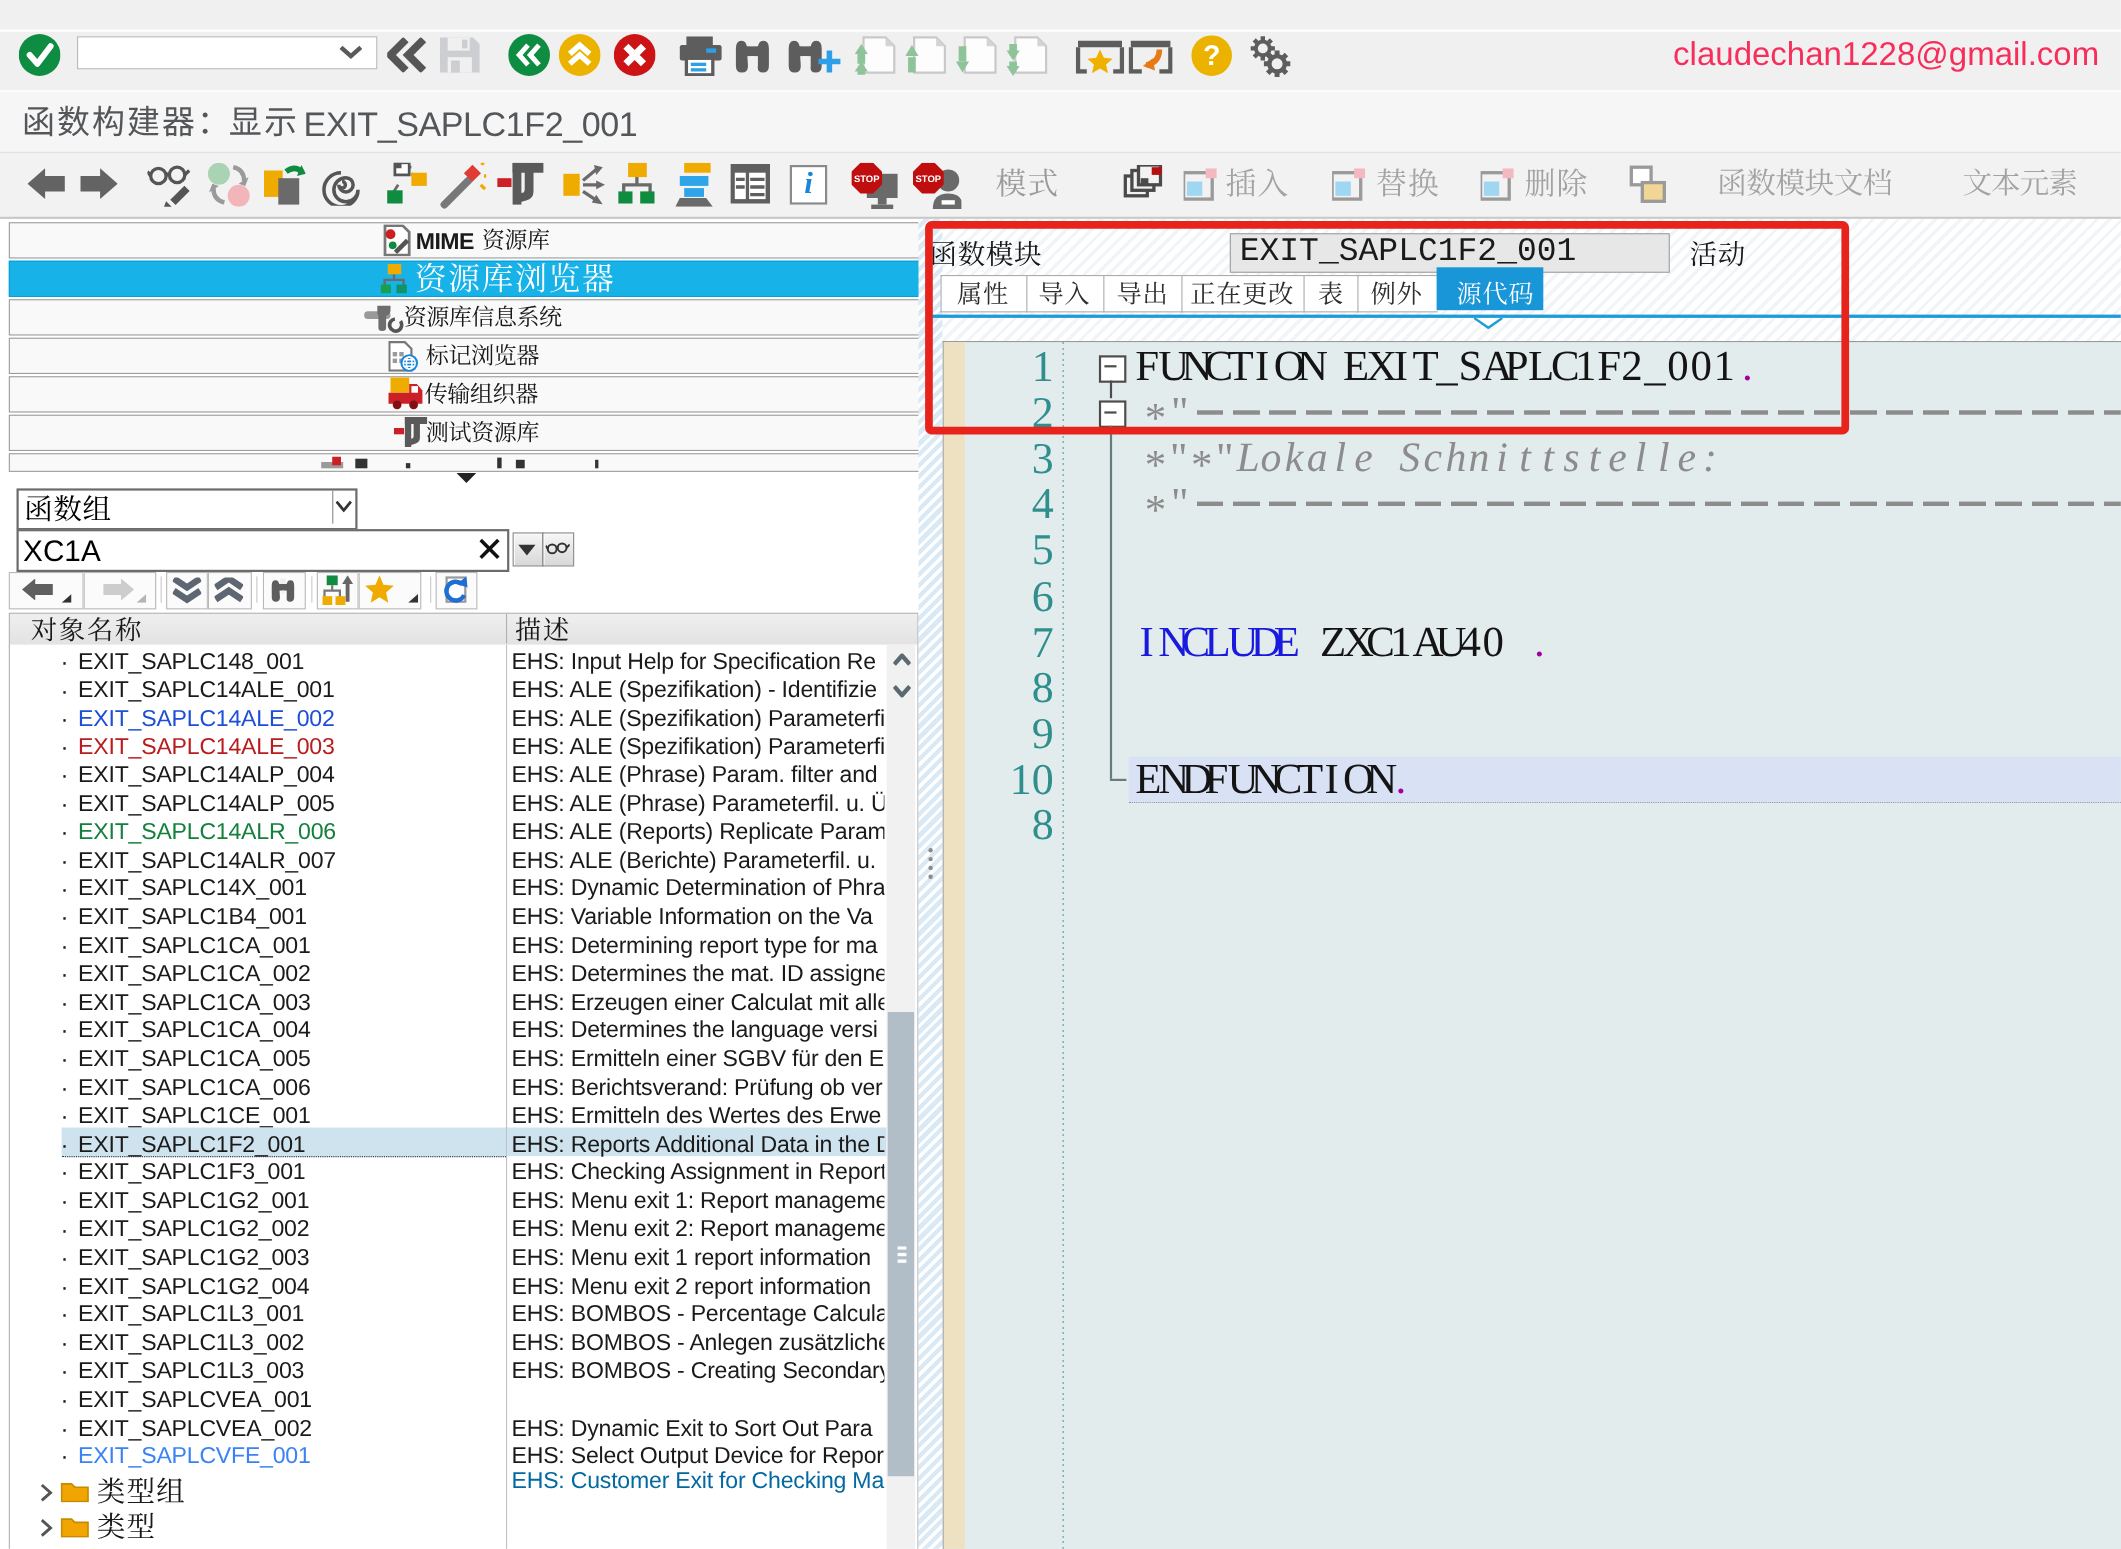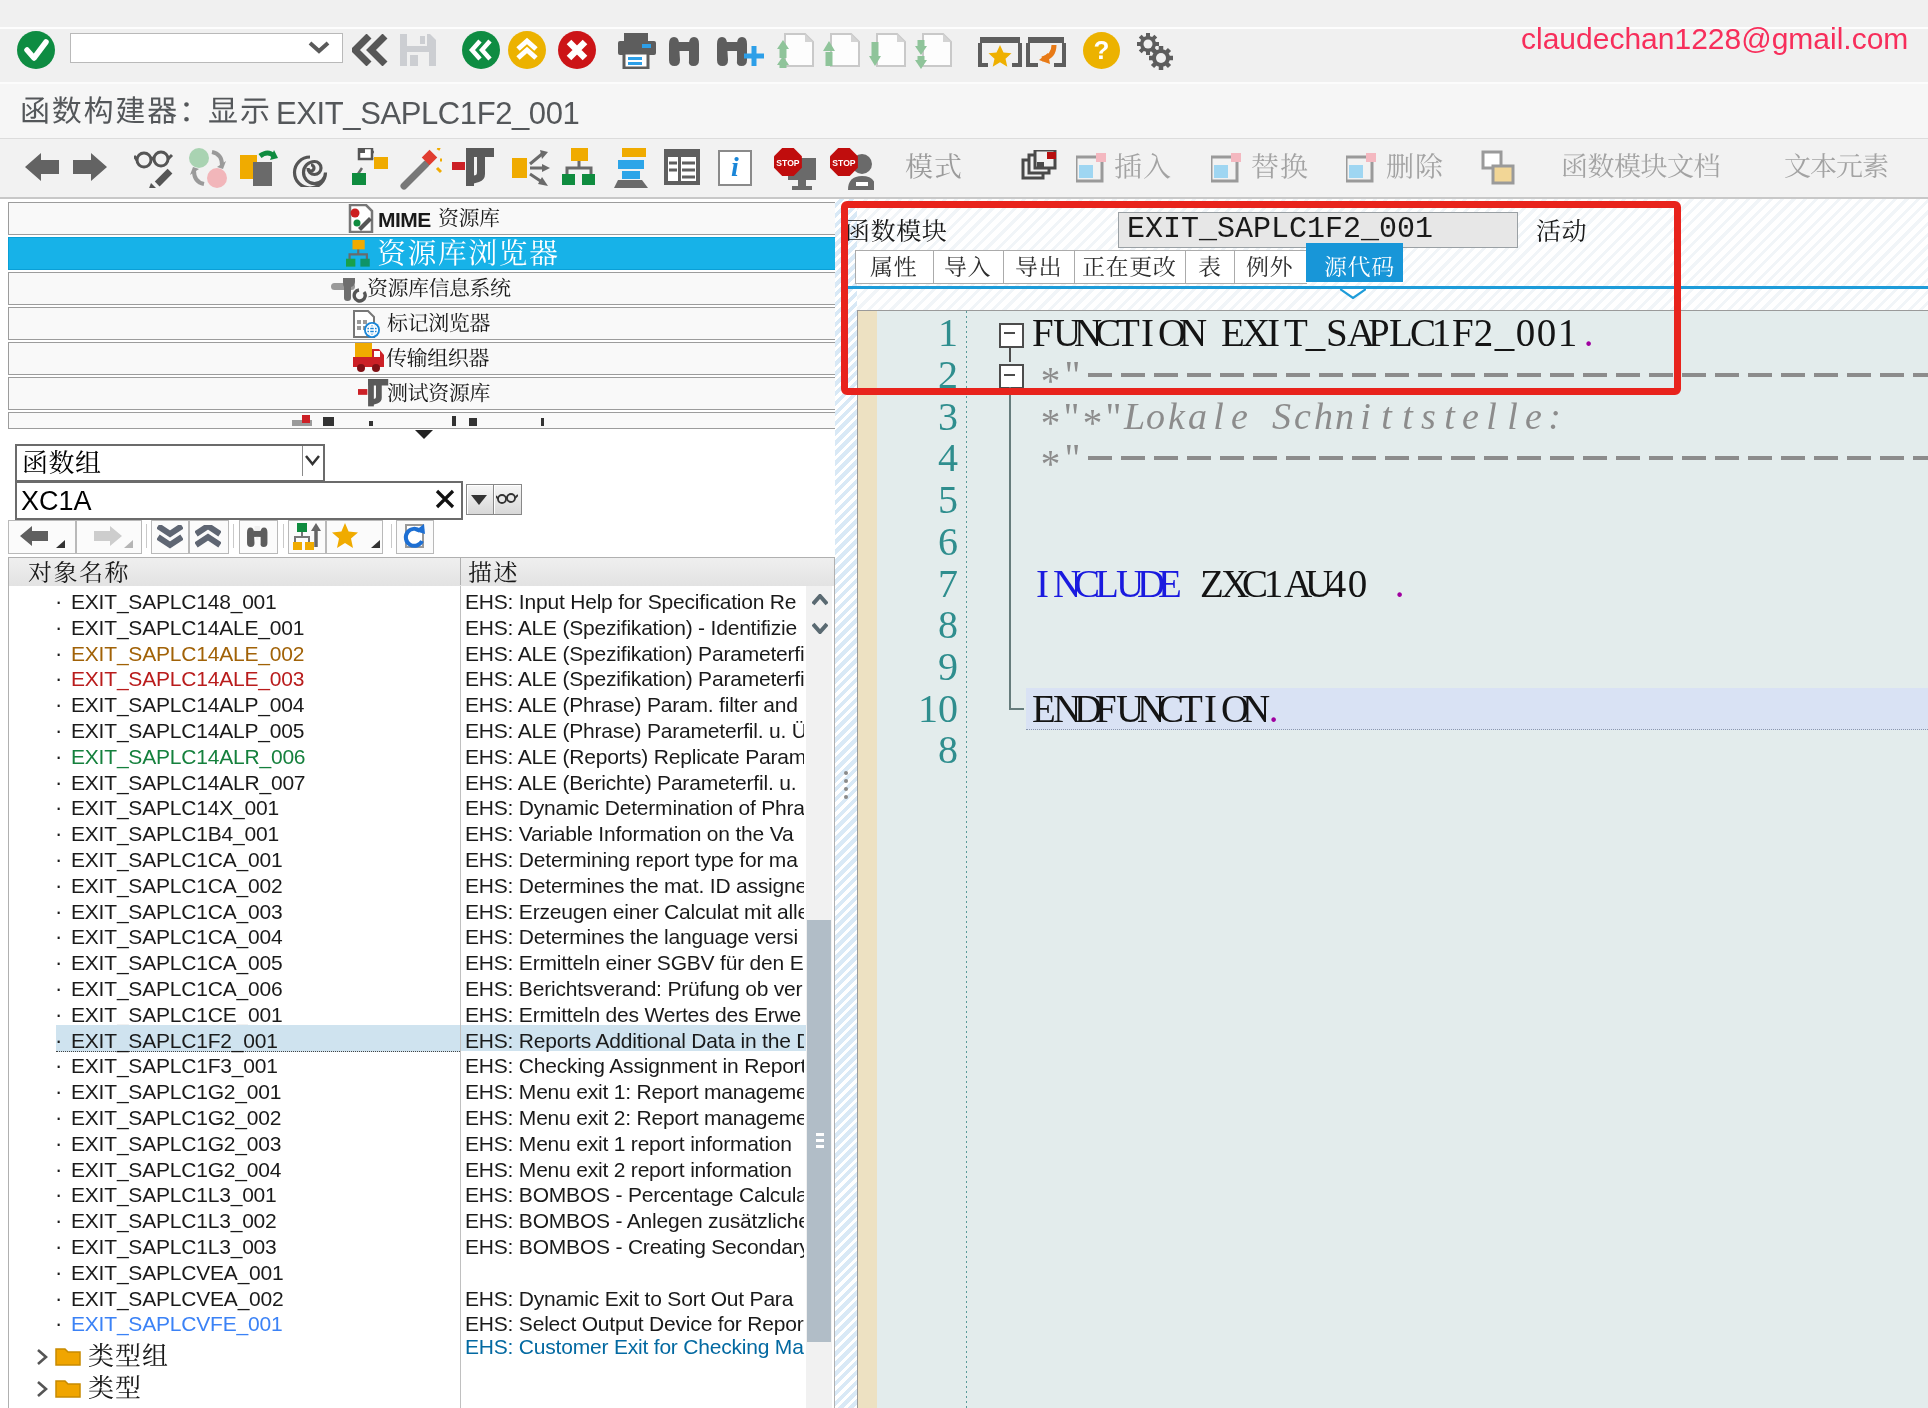--- a/index.html
+++ b/index.html
@@ -190,21 +190,21 @@
       <circle cx="14" cy="13" r="4.5" fill="#f0f0f0"></circle>
     </g>
     <g fill="#5d5d5d">
       <circle cx="27" cy="27" r="9"></circle>
       <g stroke="#5d5d5d" stroke-width="4.5">
         <path d="M27 15 V39 M15 27 H39 M18.5 18.5 L35.5 35.5 M35.5 18.5 L18.5 35.5"></path>
       </g>
       <circle cx="27" cy="27" r="5" fill="#f0f0f0"></circle>
     </g>
   </svg>
-<div class="a" style="left:1521px;top:22px;width:388px;font:30px 'Liberation Sans',sans-serif;color:#f72e5b;white-space:pre;letter-spacing:0px">claudechan1228@gmail.com</div>
+<div class="a" style="left:1521px;top:33px;width:388px;font:30px 'Liberation Sans',sans-serif;color:#f72e5b;white-space:pre;letter-spacing:0px">claudechan1228@gmail.com</div>
 <svg class="a" style="left:20.0px;top:95.0px" width="194" height="37" viewBox="0 0 194 37">
     <g fill="#54575a">
       <use href="#q0" transform="translate(0.0,26.4) scale(0.03000,-0.03000)"></use>
       <use href="#q1" transform="translate(31.8,26.4) scale(0.03000,-0.03000)"></use>
       <use href="#q2" transform="translate(63.6,26.4) scale(0.03000,-0.03000)"></use>
       <use href="#q3" transform="translate(95.4,26.4) scale(0.03000,-0.03000)"></use>
       <use href="#q4" transform="translate(127.2,26.4) scale(0.03000,-0.03000)"></use>
       <use href="#q5" transform="translate(159.0,26.4) scale(0.03000,-0.03000)"></use>
     </g>
   </svg>
@@ -619,21 +619,21 @@
   </svg>
 <div class="a" style="left:8px;top:586px;width:825px;height:822px;background:#fff;border-left:1px solid #b0b0b0;border-right:1px solid #b0b0b0"></div>
 <div class="a" style="left:460px;top:586px;width:1px;height:822px;background:#c0c0c0"></div>
 <div class="a" style="left:55px;top:589px;font:22px 'Liberation Sans',sans-serif;color:#1a1a1a;white-space:pre;">·</div>
 <div class="a" style="left:71px;top:590px;font:21px 'Liberation Sans',sans-serif;color:#1a1a1a;white-space:pre;letter-spacing:-0.2px">EXIT_SAPLC148_001</div>
 <div class="a" style="left:465px;top:590px;font:21px 'Liberation Sans',sans-serif;color:#1a1a1a;white-space:pre;width:339px;overflow:hidden;letter-spacing:-0.2px">EHS: Input Help for Specification Re</div>
 <div class="a" style="left:55px;top:614.8px;font:22px 'Liberation Sans',sans-serif;color:#1a1a1a;white-space:pre;">·</div>
 <div class="a" style="left:71px;top:615.8px;font:21px 'Liberation Sans',sans-serif;color:#1a1a1a;white-space:pre;letter-spacing:-0.2px">EXIT_SAPLC14ALE_001</div>
 <div class="a" style="left:465px;top:615.8px;font:21px 'Liberation Sans',sans-serif;color:#1a1a1a;white-space:pre;width:339px;overflow:hidden;letter-spacing:-0.2px">EHS: ALE (Spezifikation) - Identifizie</div>
 <div class="a" style="left:55px;top:640.6px;font:22px 'Liberation Sans',sans-serif;color:#1a1a1a;white-space:pre;">·</div>
-<div class="a" style="left:71px;top:641.6px;font:21px 'Liberation Sans',sans-serif;color:#a16207;white-space:pre;letter-spacing:-0.2px">EXIT_SAPLC14ALE_002</div>
+<div class="a" style="left:71px;top:641.6px;font:21px 'Liberation Sans',sans-serif;color:#1d4ed8;white-space:pre;letter-spacing:-0.2px">EXIT_SAPLC14ALE_002</div>
 <div class="a" style="left:465px;top:641.6px;font:21px 'Liberation Sans',sans-serif;color:#1a1a1a;white-space:pre;width:339px;overflow:hidden;letter-spacing:-0.2px">EHS: ALE (Spezifikation) Parameterfi</div>
 <div class="a" style="left:55px;top:666.4px;font:22px 'Liberation Sans',sans-serif;color:#1a1a1a;white-space:pre;">·</div>
 <div class="a" style="left:71px;top:667.4px;font:21px 'Liberation Sans',sans-serif;color:#b91c1c;white-space:pre;letter-spacing:-0.2px">EXIT_SAPLC14ALE_003</div>
 <div class="a" style="left:465px;top:667.4px;font:21px 'Liberation Sans',sans-serif;color:#1a1a1a;white-space:pre;width:339px;overflow:hidden;letter-spacing:-0.2px">EHS: ALE (Spezifikation) Parameterfi</div>
 <div class="a" style="left:55px;top:692.2px;font:22px 'Liberation Sans',sans-serif;color:#1a1a1a;white-space:pre;">·</div>
 <div class="a" style="left:71px;top:693.2px;font:21px 'Liberation Sans',sans-serif;color:#1a1a1a;white-space:pre;letter-spacing:-0.2px">EXIT_SAPLC14ALP_004</div>
 <div class="a" style="left:465px;top:693.2px;font:21px 'Liberation Sans',sans-serif;color:#1a1a1a;white-space:pre;width:339px;overflow:hidden;letter-spacing:-0.2px">EHS: ALE (Phrase) Param. filter and</div>
 <div class="a" style="left:55px;top:718px;font:22px 'Liberation Sans',sans-serif;color:#1a1a1a;white-space:pre;">·</div>
 <div class="a" style="left:71px;top:719px;font:21px 'Liberation Sans',sans-serif;color:#1a1a1a;white-space:pre;letter-spacing:-0.2px">EXIT_SAPLC14ALP_005</div>
 <div class="a" style="left:465px;top:719px;font:21px 'Liberation Sans',sans-serif;color:#1a1a1a;white-space:pre;width:339px;overflow:hidden;letter-spacing:-0.2px">EHS: ALE (Phrase) Parameterfil. u. Ü</div>

